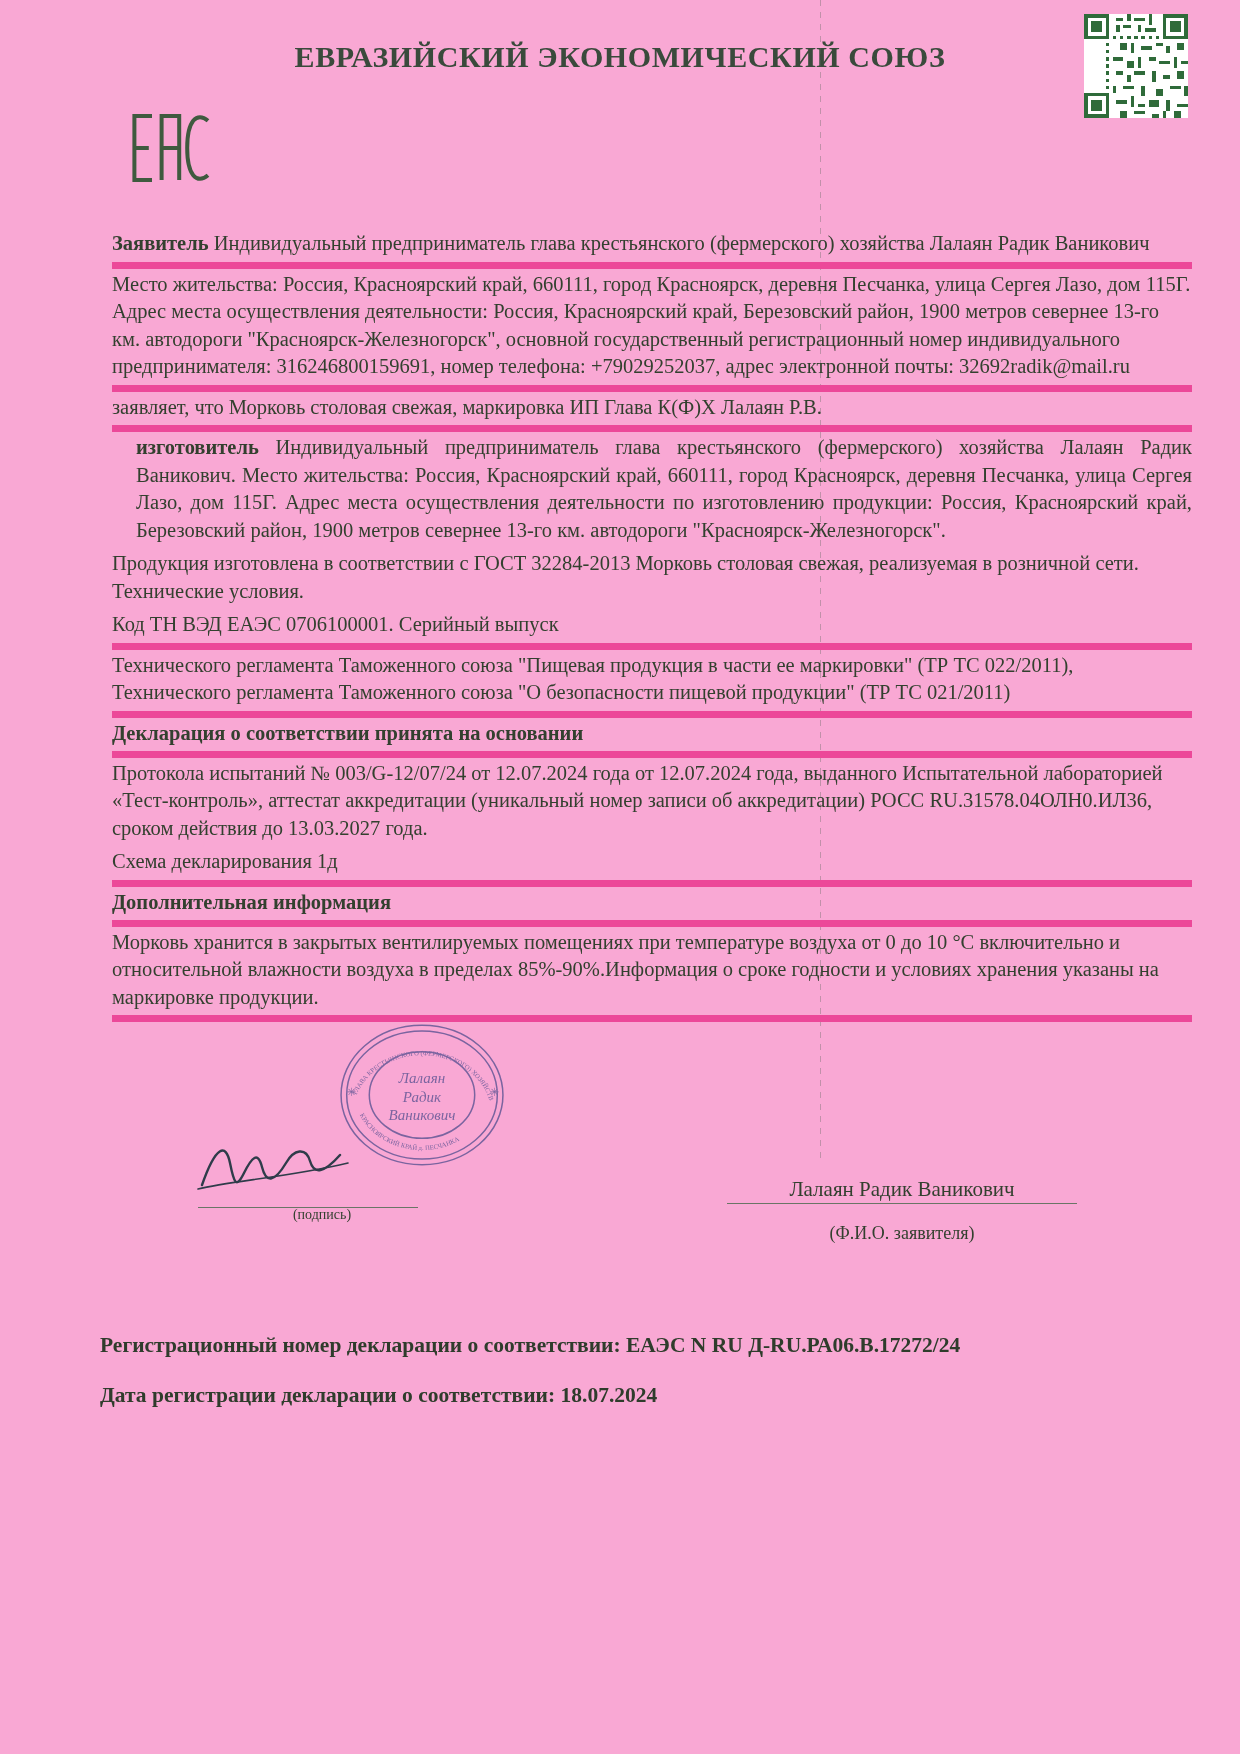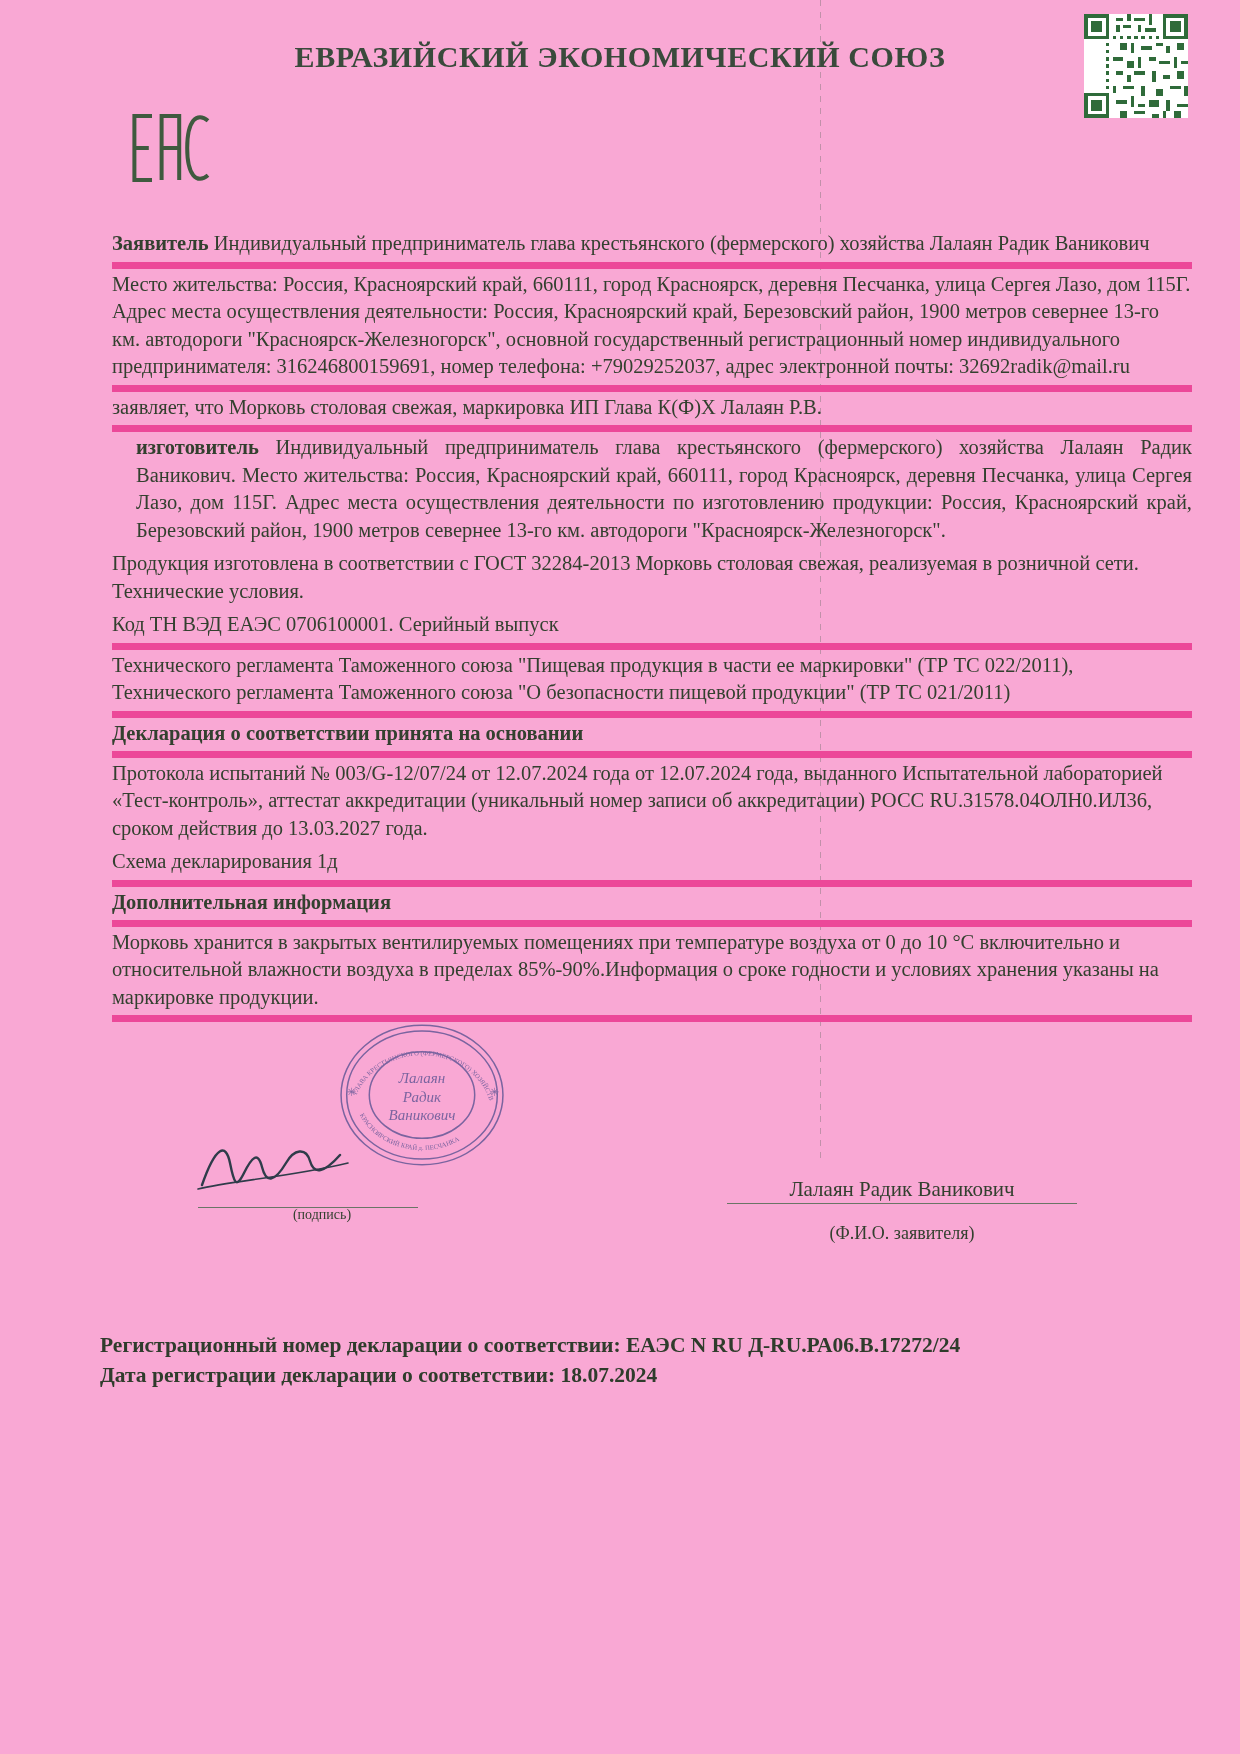--- a/index.html
+++ b/index.html
@@ -177,20 +177,21 @@
     position: absolute;
     left: 100px;
     top: 1330px;
     width: 1080px;
   }
   .footer .freg {
     font-weight: bold;
     font-size: 21.5px;
     line-height: 30px;
     color: #2f3c2c;
+    margin-bottom: 20px;
   }
   .footer .fdate {
     font-weight: bold;
     font-size: 21.5px;
     line-height: 30px;
     color: #2f3c2c;
   }
 </style>
 </head>
 <body>

